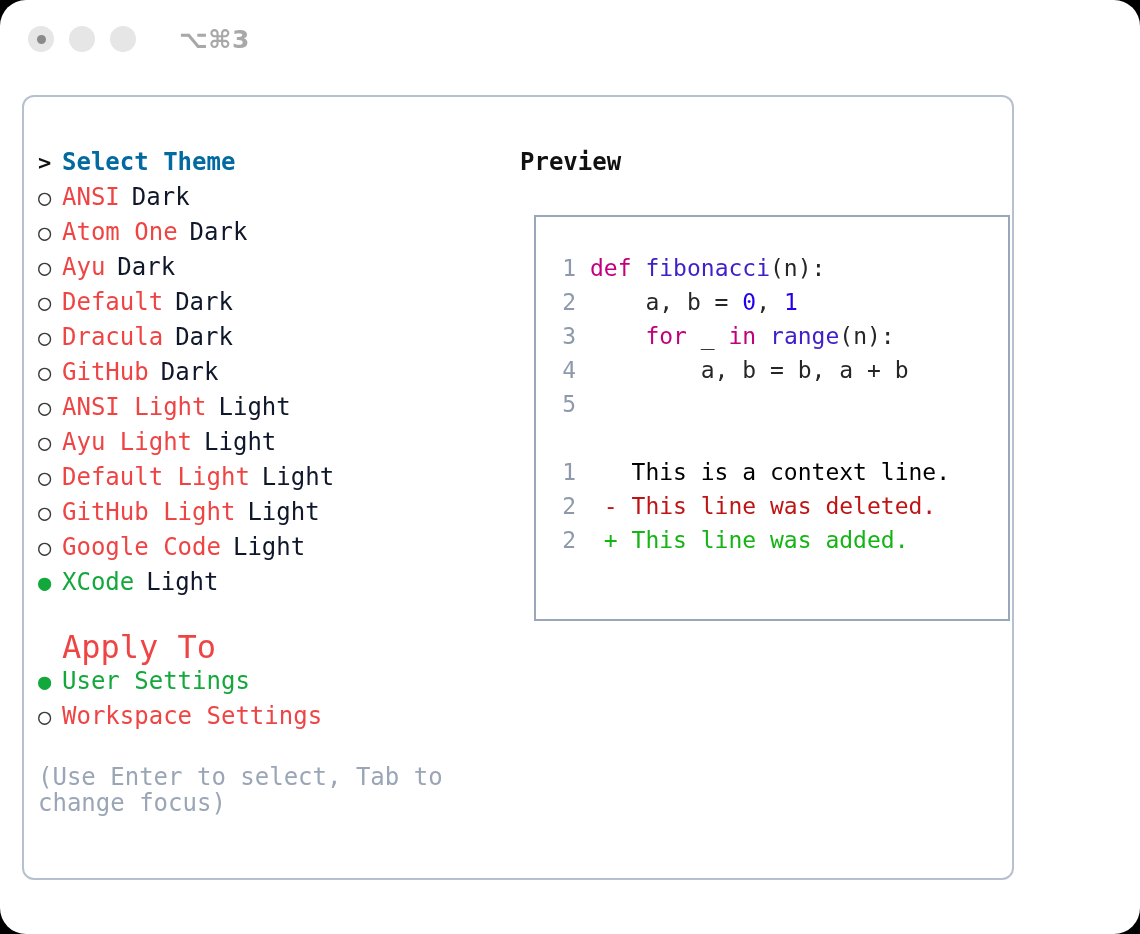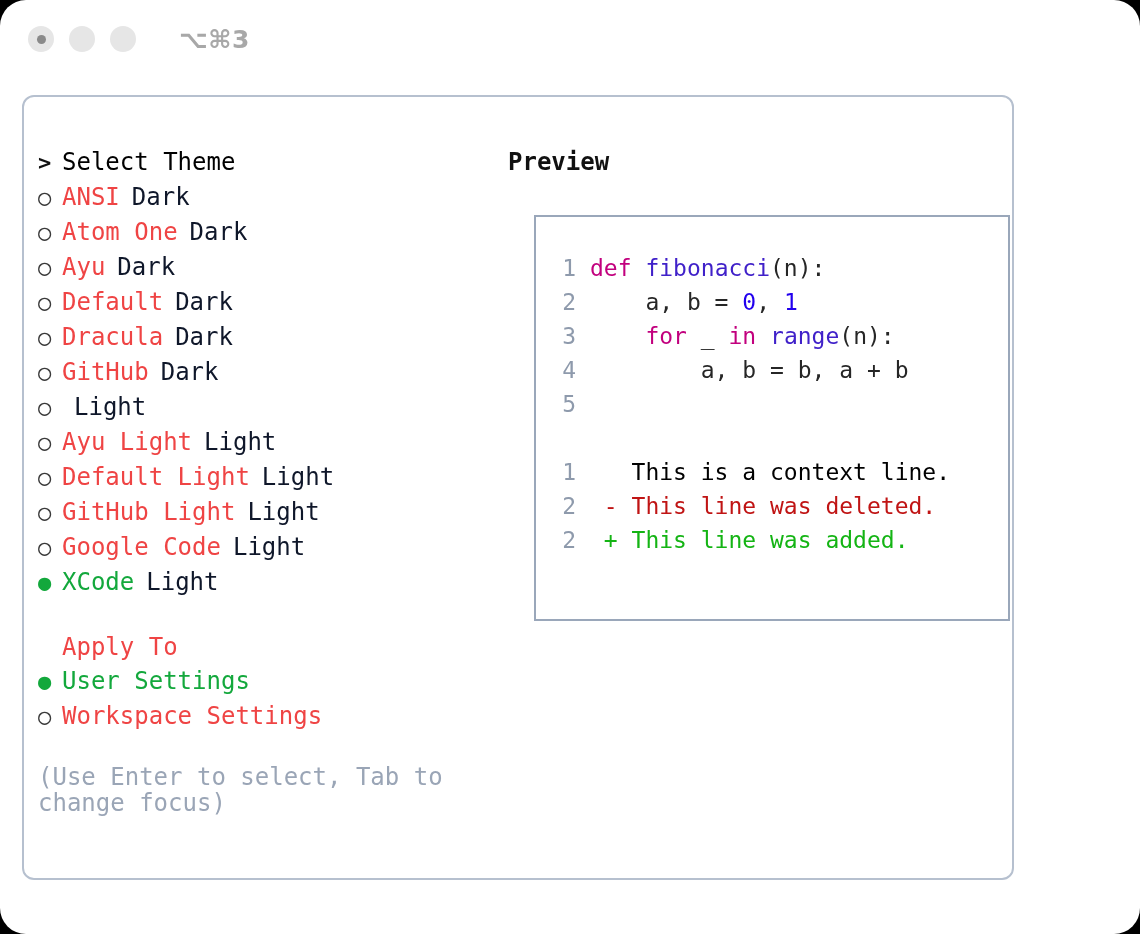--- a/index.html
+++ b/index.html
@@ -110,32 +110,32 @@
     color: #111111;
     font-weight: bold;
   }
   .row-label {
     color: #ef4444;
   }
   .row.selected .row-label {
     color: #13a83c;
   }
   .header-row .row-label {
-    font-weight: normal;
-    color: #000000;
+    font-weight: bold;
+    color: #0369a1;
   }
   .badge {
     margin-left: 12px;
     color: #0f172a;
   }
 
   .group-title {
     display: flex;
     align-items: center;
-    font-size: 24px;
+    font-size: 32px;
     line-height: 34px;
     color: #1d1d1d;
   }
   .group-title .marker { color: transparent; }
 
   .spacer-lg { height: 30px; }
   .spacer-md { height: 26px; }
 
   .hint {
     margin-top: 4px;
@@ -144,21 +144,21 @@
     color: #9aa5b6;
     width: 410px;
   }
 
   
   .preview-title {
     font-size: 24px;
     line-height: 34px;
     font-weight: bold;
     color: #111111;
-    margin-left: 8px;
+    margin-left: 20px;
   }
   .preview-box {
     margin-top: 36px;
     margin-left: 34px;
     width: 476px;
     height: 406px;
     border: 2px solid #9aa7ba;
     box-sizing: border-box;
     background: #ffffff;
     padding: 34px 0 0 0;
@@ -234,20 +234,21 @@
             <span class="row-label">Dracula</span>
             <span class="badge">Dark</span>
           </div>
           <div class="row">
             <span class="marker">○</span>
             <span class="row-label">GitHub</span>
             <span class="badge">Dark</span>
           </div>
           <div class="row">
             <span class="marker">○</span>
+            <span class="row-label">ANSI Light</span>
             <span class="badge">Light</span>
           </div>
           <div class="row">
             <span class="marker">○</span>
             <span class="row-label">Ayu Light</span>
             <span class="badge">Light</span>
           </div>
           <div class="row">
             <span class="marker">○</span>
             <span class="row-label">Default Light</span>

